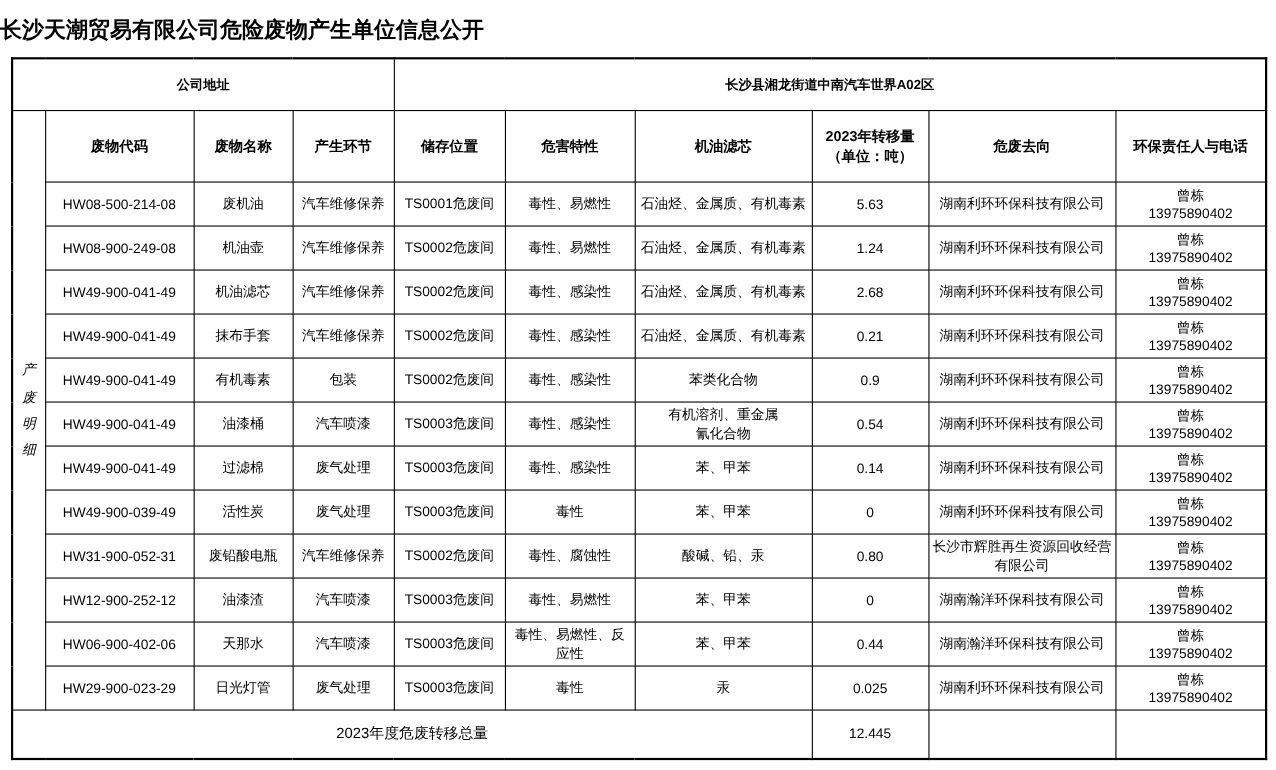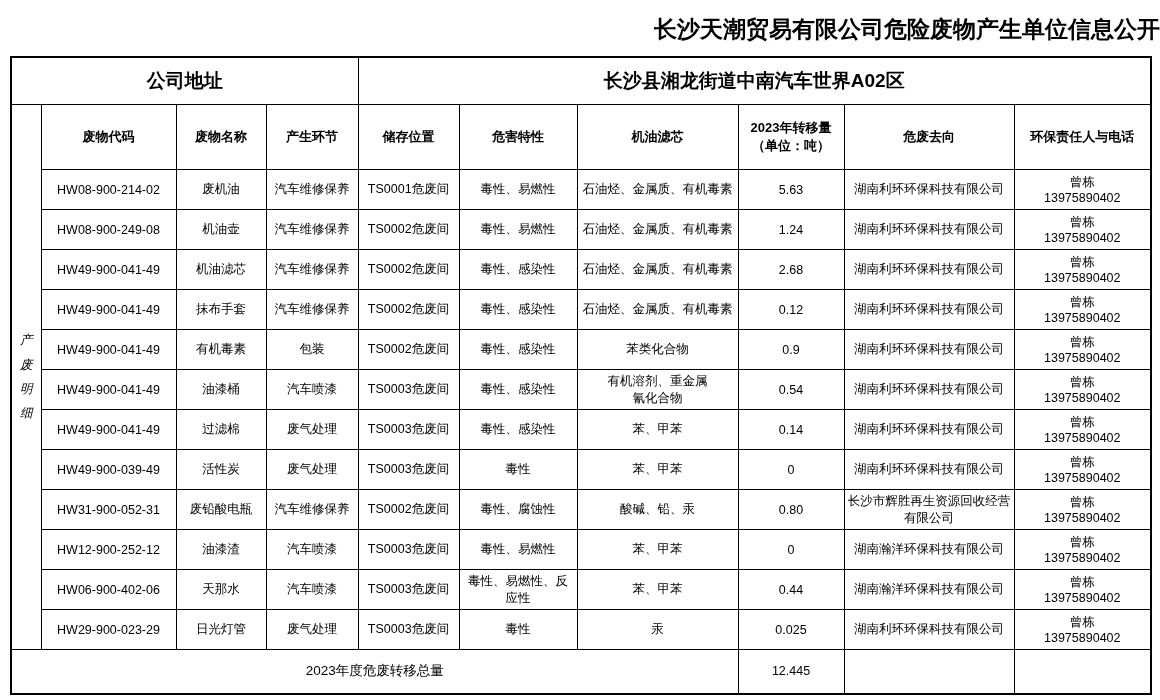--- a/index.html
+++ b/index.html
@@ -2,42 +2,42 @@
 <html><head>
 <meta charset="utf-8">
 <style>
   html,body { margin:0; padding:0; background:#ffffff; }
   body {
     width:1160px; height:700px;
     font-family:"Liberation Sans","DejaVu Sans",sans-serif;
     color:#000;
   }
   .title {
-    text-align:right; font-size:23px; font-weight:bold;
+    text-align:left; font-size:20px; font-weight:bold;
     margin:0; padding:14px 0 11px 0;
   }
   table.main {
     border-collapse:collapse;
     margin:0 10px;
     width:1140px;
     table-layout:fixed;
     border:2px solid #000;
   }
   table.main td, table.main th {
     border:1px solid #000;
     text-align:center;
     vertical-align:middle;
     white-space:pre-line;
     padding:2px 3px;
     font-size:12.5px;
     font-weight:normal;
     overflow:hidden;
     word-break:break-all;
   }
-  tr.addr-row td { font-size:19px; font-weight:bold; height:42px; }
+  tr.addr-row td { font-size:12px; font-weight:bold; height:42px; }
   tr.head-row th { font-size:13px; font-weight:bold; height:60px; }
   td.vlabel {
     font-size:17px; font-weight:bold;
     line-height:1.95; padding:0;
     word-break:break-all;
     font-style:italic;
   }
   tr.data-row { height:40px; }
   td.num { font-size:15px;margin-left:42px; }
   tr.total-row { height:44px; }
@@ -74,21 +74,21 @@
         <th>产生环节</th>
         <th>储存位置</th>
         <th>危害特性</th>
         <th>机油滤芯</th>
         <th>2023年转移量
 （单位：吨）</th>
         <th>危废去向</th>
         <th>环保责任人与电话</th>
       </tr>
       <tr class="data-row">
-          <td>HW08-900-214-02</td>
+          <td>HW08-500-214-08</td>
           <td>废机油</td>
           <td>汽车维修保养</td>
           <td>TS0001危废间</td>
           <td>毒性、易燃性</td>
           <td>石油烃、金属质、有机毒素</td>
           <td class="num">5.63</td>
           <td>湖南利环环保科技有限公司</td>
           <td>曾栋
 13975890402</td>
         </tr>
@@ -116,21 +116,21 @@
           <td>曾栋
 13975890402</td>
         </tr>
         <tr class="data-row">
           <td>HW49-900-041-49</td>
           <td>抹布手套</td>
           <td>汽车维修保养</td>
           <td>TS0002危废间</td>
           <td>毒性、感染性</td>
           <td>石油烃、金属质、有机毒素</td>
-          <td class="num">0.12</td>
+          <td class="num">0.21</td>
           <td>湖南利环环保科技有限公司</td>
           <td>曾栋
 13975890402</td>
         </tr>
         <tr class="data-row">
           <td>HW49-900-041-49</td>
           <td>有机毒素</td>
           <td>包装</td>
           <td>TS0002危废间</td>
           <td>毒性、感染性</td>

